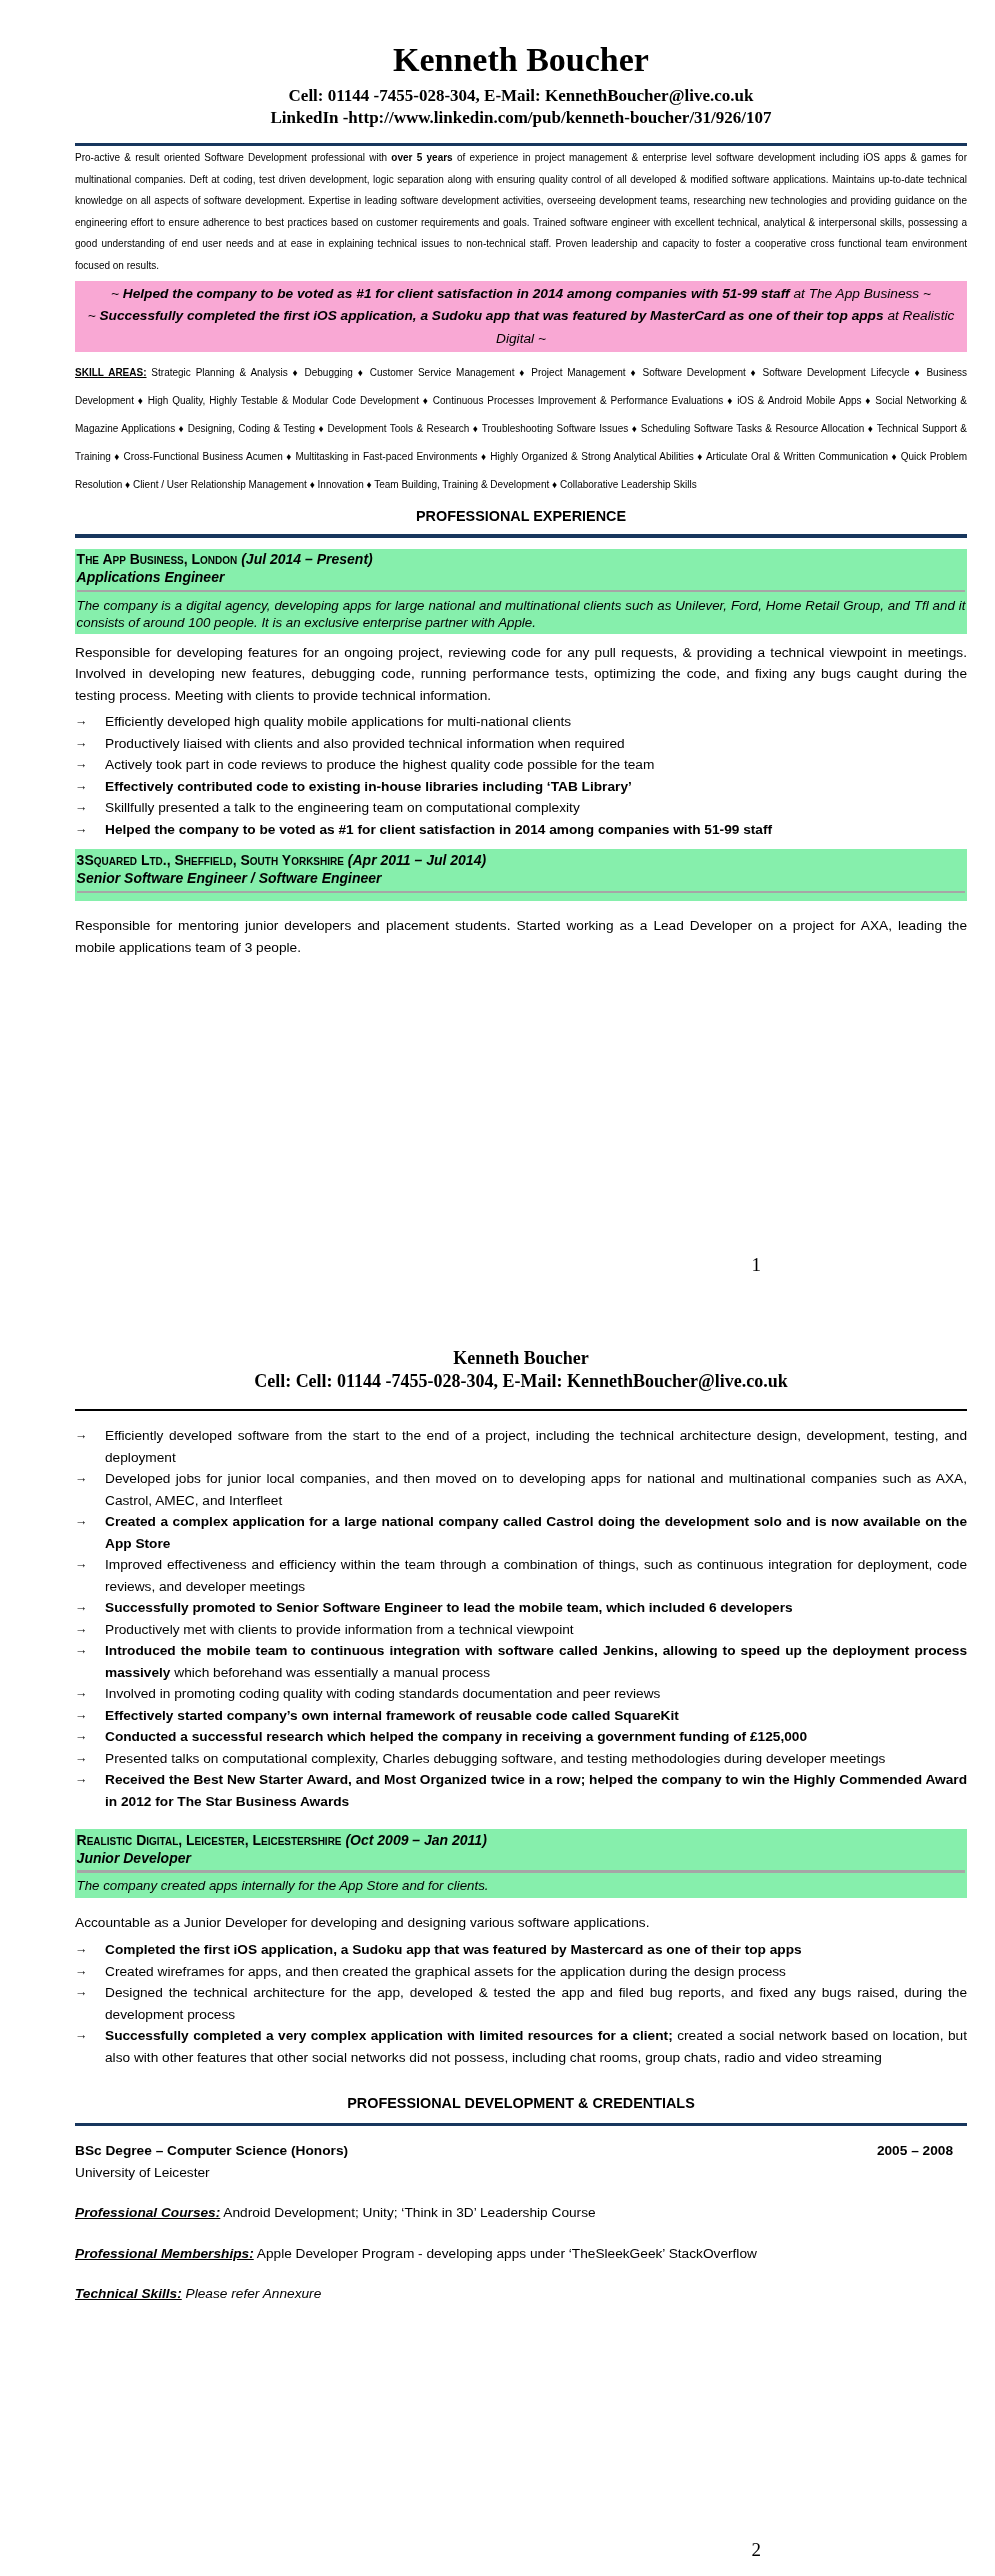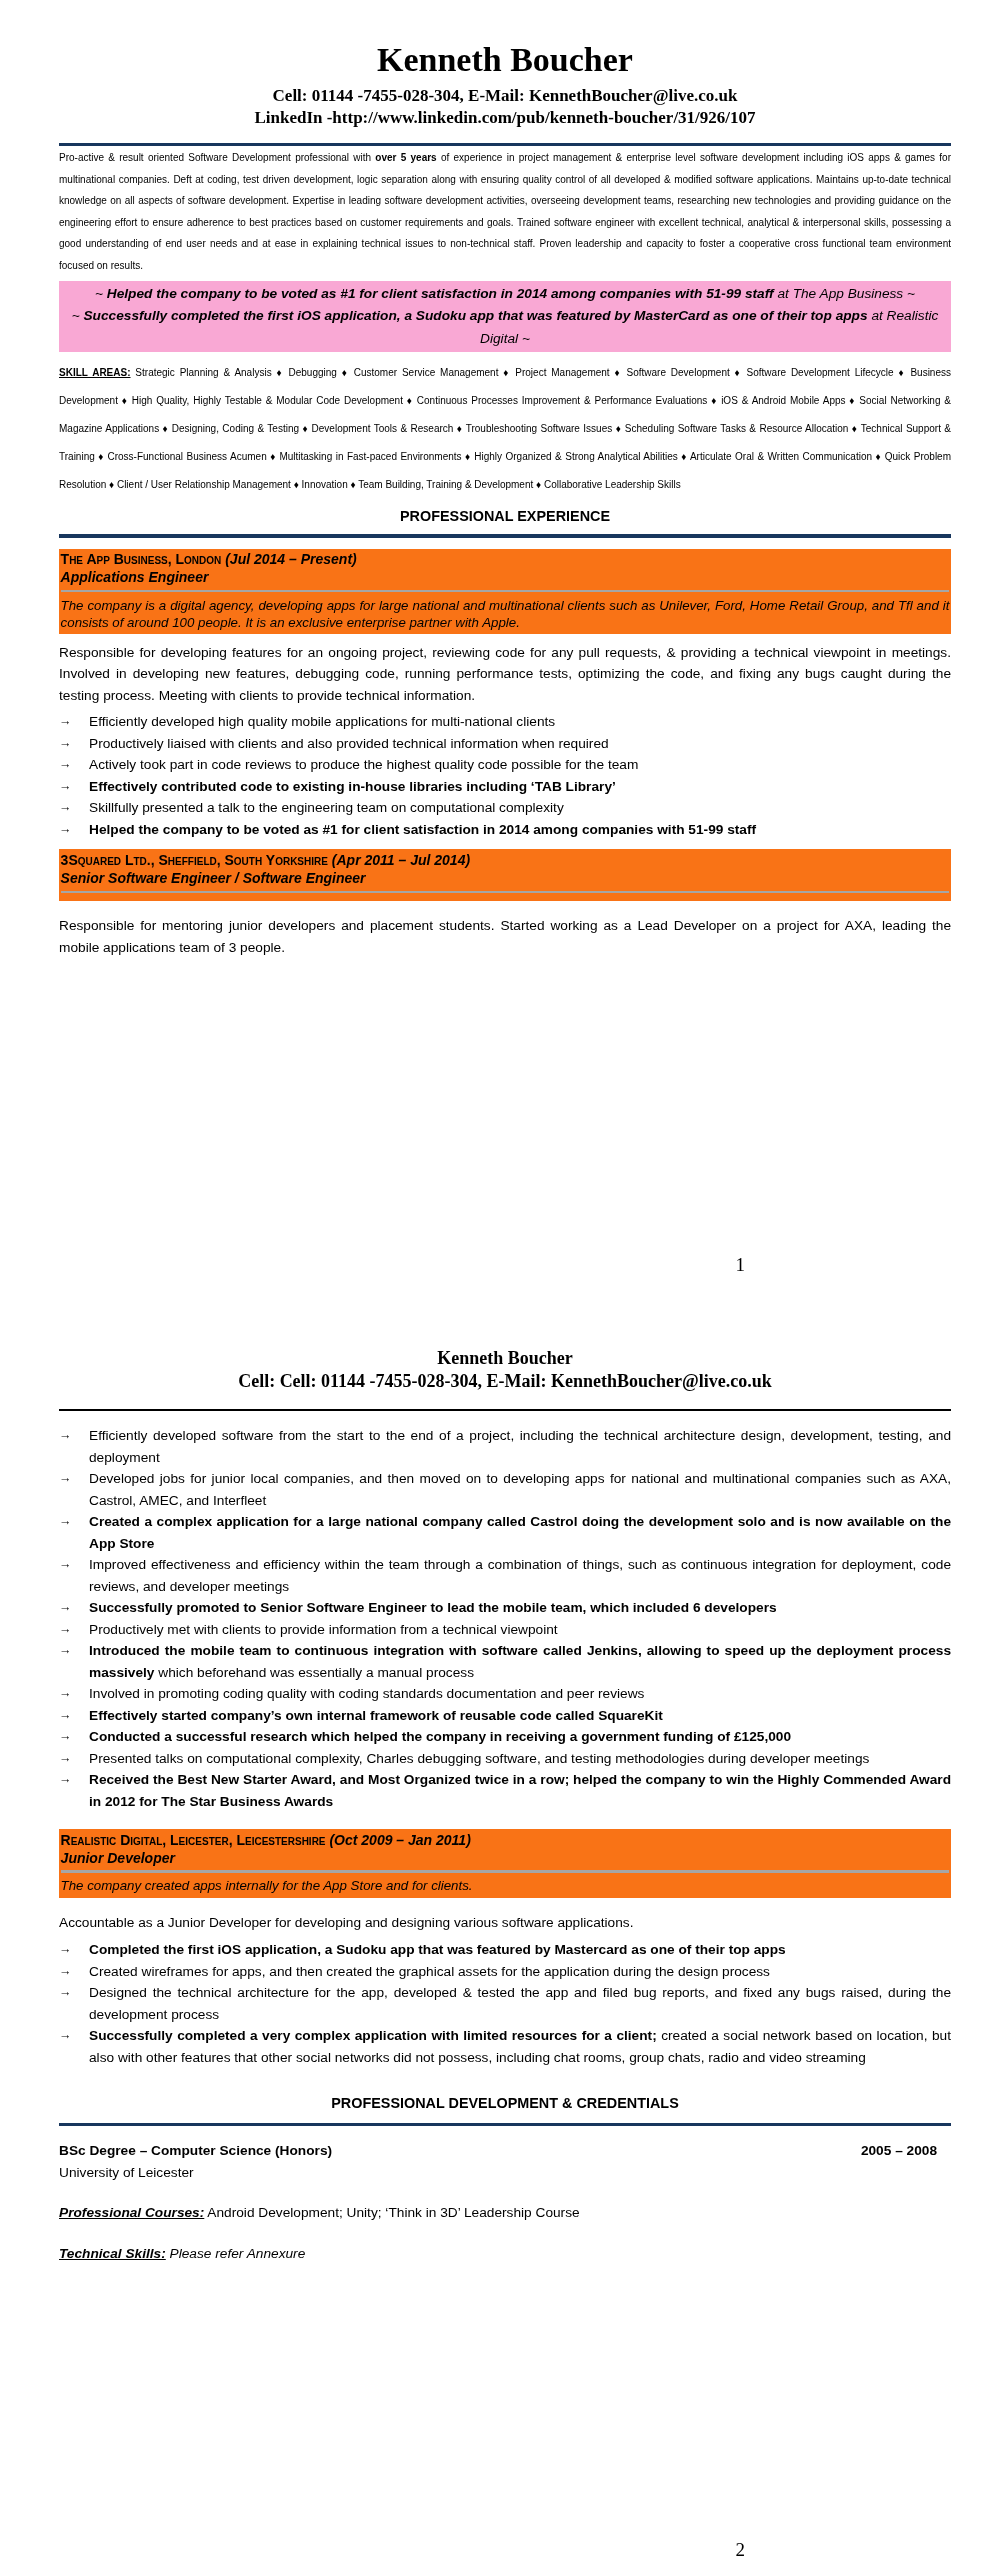--- a/index.html
+++ b/index.html
@@ -1,18 +1,18 @@
 <!DOCTYPE html>
 <html style="font-size:12.5px"><head>
   <meta charset="utf-8">
   <style>
     * { box-sizing: border-box; margin: 0; padding: 0; }
     html, body { background: #ffffff; }
     body { width: 996px; height: 2576px; position: relative; color: #000; font-family: "Liberation Sans", sans-serif; }
-    .page { position: absolute; left: 0; width: 800px; }
+    .page { position: absolute; left: 16px; width: 800px; }
     .page1 { top: 0; height: 1289px; }
     .page2 { top: 1289px; height: 1287px; }
     .content { position: absolute; left: 59px; width: 892px; }
 
     .name { font-family: "Liberation Serif", serif; font-weight: bold; text-align: center; }
     .name.big { font-size: 34px; line-height: 41px; margin-top: 0; }
     .contact { font-family: "Liberation Serif", serif; font-weight: bold; text-align: center; font-size: 17px; line-height: 22px; }
     .name.small { font-size: 18px; line-height: 23.4px; }
 
     .navy-rule { height: 3.1px; background: #17365D; }
@@ -22,21 +22,21 @@
     .summary { font-size: 10px; line-height: 21.5px; text-align: justify; }
 
     .highlights { background: #f9a8d4; text-align: center; font-size: 13.7px; line-height: 22.7px; padding: 1.6px 3.1px; font-style: italic; }
     .highlights b { font-weight: bold; }
 
     .skills { font-size: 10px; line-height: 28px; text-align: justify; }
     .skills .lbl { font-weight: bold; text-decoration: underline; }
 
     .section-title { text-align: center; font-weight: bold; font-size: 14.4px; line-height: 20.3px; }
 
-    .job-box { background: #f97316; padding: 1.6px 1.6px 3.1px 1.6px; }
+    .job-box { background: #86efac; padding: 1.6px 1.6px 3.1px 1.6px; }
     .job-company { font-size: 14px; line-height: 18px; font-weight: bold; font-variant: small-caps; }
     .job-company .dates { font-style: italic; font-variant: normal; }
     .job-title { font-size: 14px; line-height: 18px; font-weight: bold; font-style: italic; }
     .job-divider { height: 2.3px; background: #A6A6A6; margin: 3.9px 0 4.7px 0; }
     .job-desc { font-size: 13.3px; line-height: 17px; font-style: italic; text-align: justify; }
 
     .para { font-size: 13.7px; line-height: 21.5px; text-align: justify; }
 
     ul.arrows { list-style: none; }
     ul.arrows li { position: relative; padding-left: 30px; font-size: 13.7px; line-height: 21.5px; text-align: justify; }
@@ -163,19 +163,22 @@
     <div class="edu-row" style="margin-top:14px;">
       <span>BSc Degree – Computer Science (Honors)</span>
       <span>2005 – 2008</span>
     </div>
     <div class="edu-school">University of Leicester</div>
 
     <div class="cred" style="margin-top:19px;">
       <span class="lbl">Professional Courses:</span><span> Android Development; Unity; ‘Think in 3D’ Leadership Course</span>
     </div>
     <div class="cred" style="margin-top:19px;">
+      <span class="lbl">Professional Memberships:</span><span> Apple Developer Program - developing apps under ‘TheSleekGeek’ StackOverflow</span>
+    </div>
+    <div class="cred" style="margin-top:19px;">
       <span class="lbl">Technical Skills:</span><span class="it"> Please refer Annexure</span>
     </div>
   </div>
 
   <div class="page-num" style="top:1250px;">2</div>
 </div>
 
 
 </body></html>

